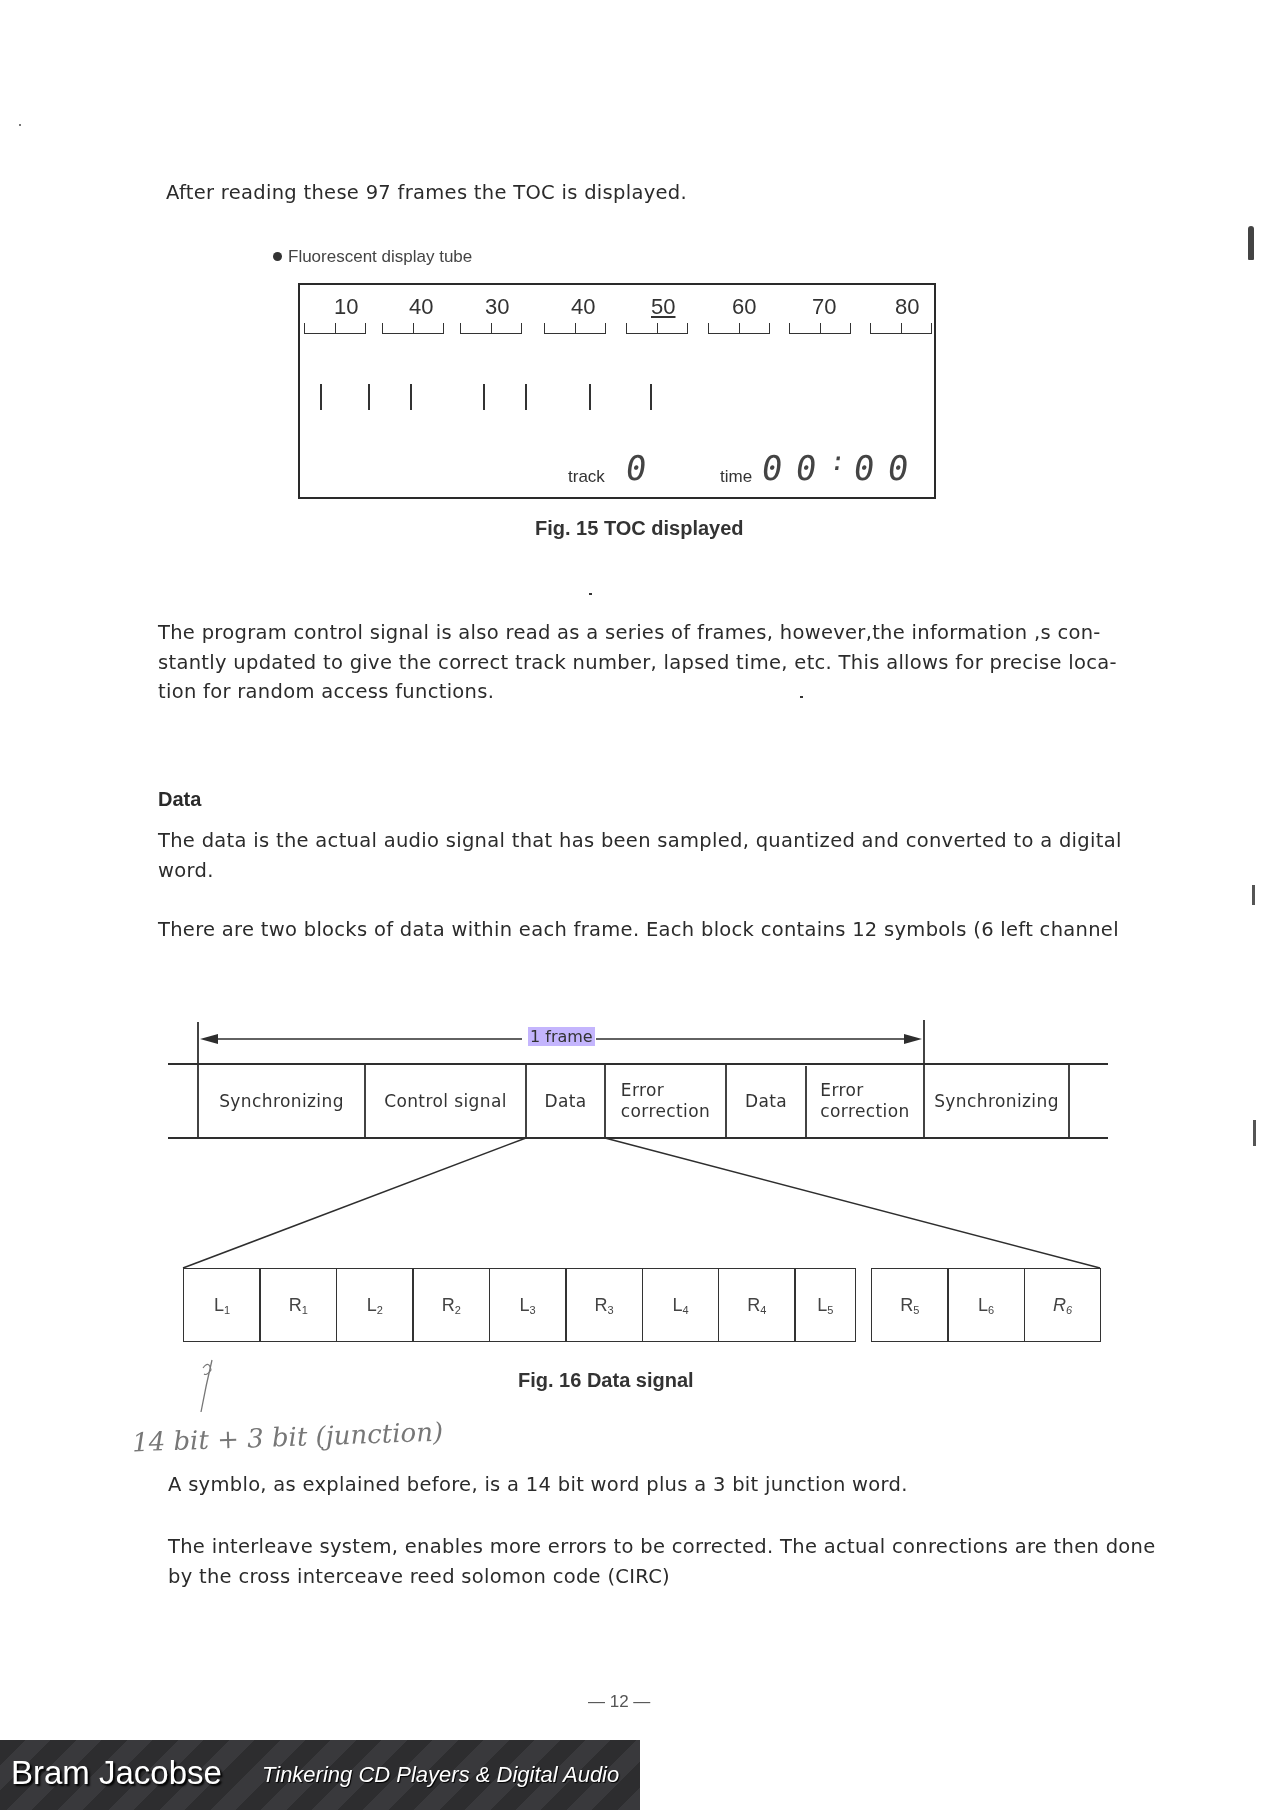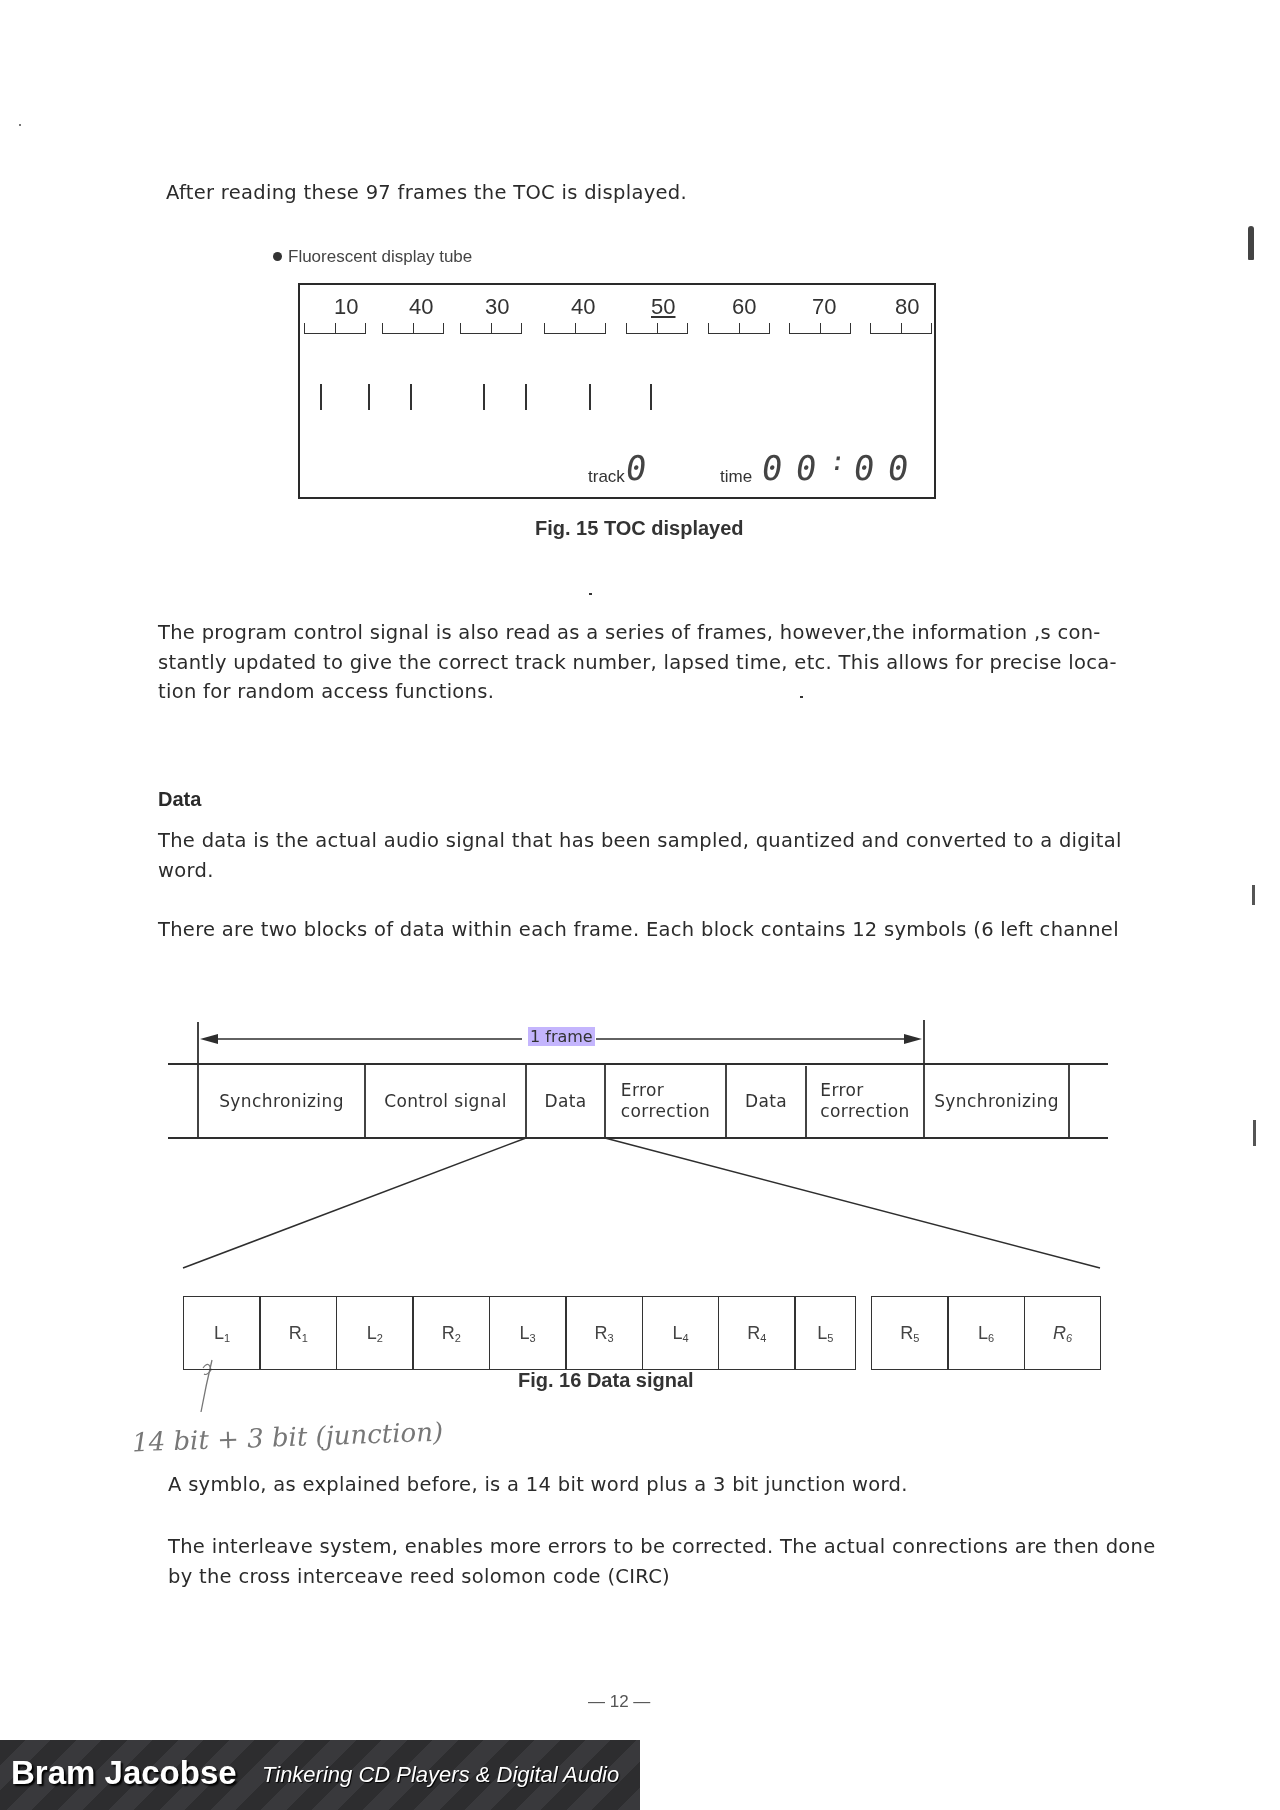--- a/index.html
+++ b/index.html
@@ -13,26 +13,26 @@
   .bracket { position:absolute; height:11px; border:1.5px solid #333; border-top:none; box-sizing:border-box; }
   .bracket::after { content:""; position:absolute; left:50%; top:0; height:100%; border-left:1.5px solid #333; }
   .track-bar { position:absolute; width:1.5px; height:26px; background:#333; }
   .seg-label { font-family:"Liberation Sans", sans-serif; font-size:17px; color:#333; position:absolute; }
   .seg-digit { position:absolute; font-family:"DejaVu Sans Mono", monospace; font-size:34px; color:#444;
                transform:skewX(-8deg); font-weight:100; letter-spacing:2px; }
   .frame-cell { position:absolute; top:1064px; height:74px; display:flex; align-items:center; justify-content:center;
                 font-size:17px; color:#333; text-align:left; line-height:21px; letter-spacing:0.4px; }
   .sym-cell { position:absolute; top:1268px; height:74px; border:1.5px solid #333; box-sizing:border-box;
               display:flex; align-items:center; justify-content:center; font-size:18px; color:#444;
-              font-family:"Liberation Sans", sans-serif;margin-top:28px; }
+              font-family:"Liberation Sans", sans-serif; }
   .sym-cell sub { font-size:11px; vertical-align:-3px; }
   .hand { font-family:"DejaVu Serif", serif; font-style:italic; color:#777; font-size:26px; }
   #banner { left:0; top:1740px; width:640px; height:70px;
             background:repeating-linear-gradient(135deg,#2d2d2f 0 18px,#39393c 18px 36px); }
-  .banner-name { font-family:"Liberation Sans", sans-serif; font-weight:bold; font-size:33px; color:#fff;
+  .banner-name { font-family:"Liberation Sans", sans-serif; font-weight:normal; font-size:33px; color:#fff;
                  text-shadow:2px 2px 2px #000; }
   .banner-tag { font-family:"Liberation Sans", sans-serif; font-style:italic; font-size:22px; color:#fff;
                 text-shadow:1px 1px 1px #000; }
   .speck { position:absolute; background:#333; }
 </style>
 </head>
 <body>
 
 <div class="abs body-text" style="left:166px; top:178px;">After reading these 97 frames the TOC is displayed.</div>
 
@@ -61,21 +61,21 @@
     </div>
   <div id="markers-row">
       <div class="track-bar" style="left: 20px; top: 99px;"></div>
       <div class="track-bar" style="left: 68px; top: 99px;"></div>
       <div class="track-bar" style="left: 110px; top: 99px;"></div>
       <div class="track-bar" style="left: 183px; top: 99px;"></div>
       <div class="track-bar" style="left: 225px; top: 99px;"></div>
       <div class="track-bar" style="left: 289px; top: 99px;"></div>
       <div class="track-bar" style="left: 350px; top: 99px;"></div>
     </div>
-  <span class="seg-label" style="left:288px; top:182px;">track</span>
+  <span class="seg-label" style="left:268px; top:182px;">track</span>
   <span class="seg-digit" style="left:326px; top:163px;">0</span>
   <span class="seg-label" style="left:420px; top:182px;">time</span>
   <span class="seg-digit" style="left:462px; top:163px;">0</span>
   <span class="seg-digit" style="left:496px; top:163px;">0</span>
   <span class="seg-digit" style="left:530px; top:161px; font-size:26px;">:</span>
   <span class="seg-digit" style="left:554px; top:163px;">0</span>
   <span class="seg-digit" style="left:588px; top:163px;">0</span>
 </div>
 
 <div class="abs caption" style="left:535px; top:517px;">Fig. 15  TOC displayed</div>

